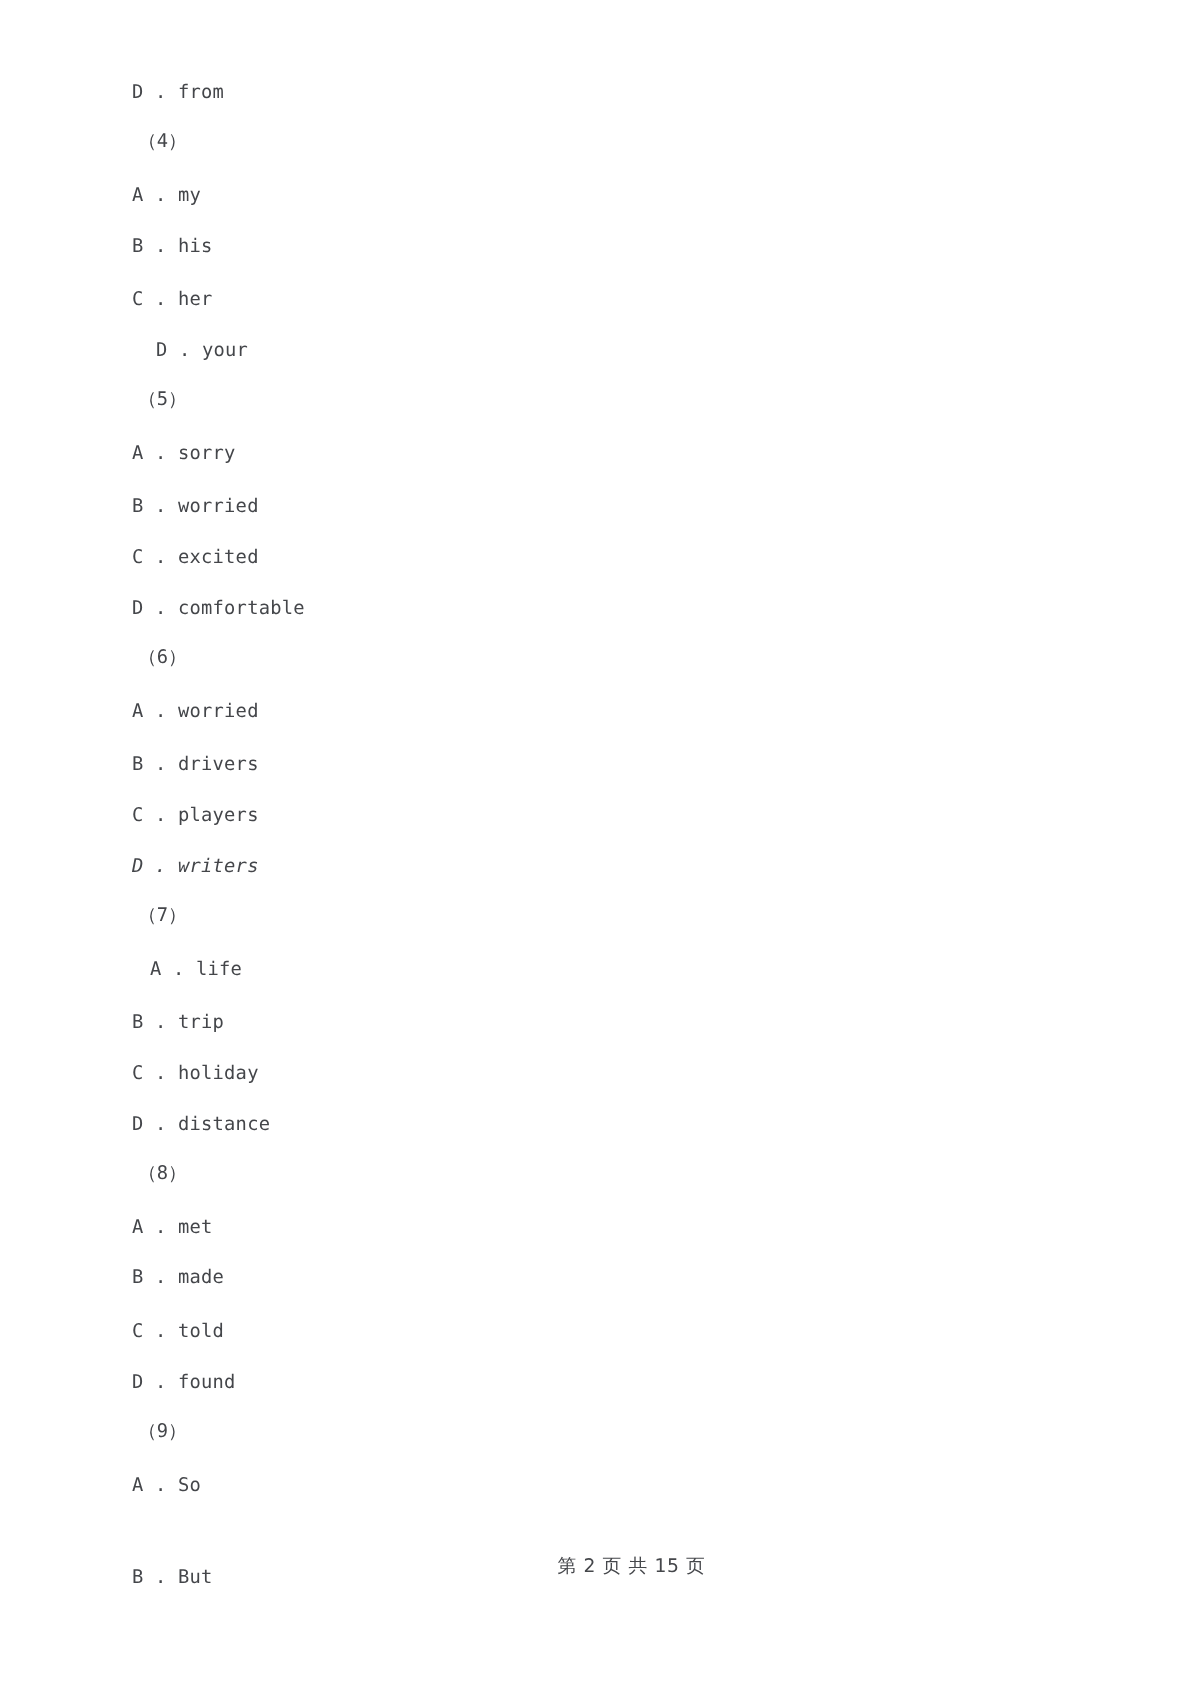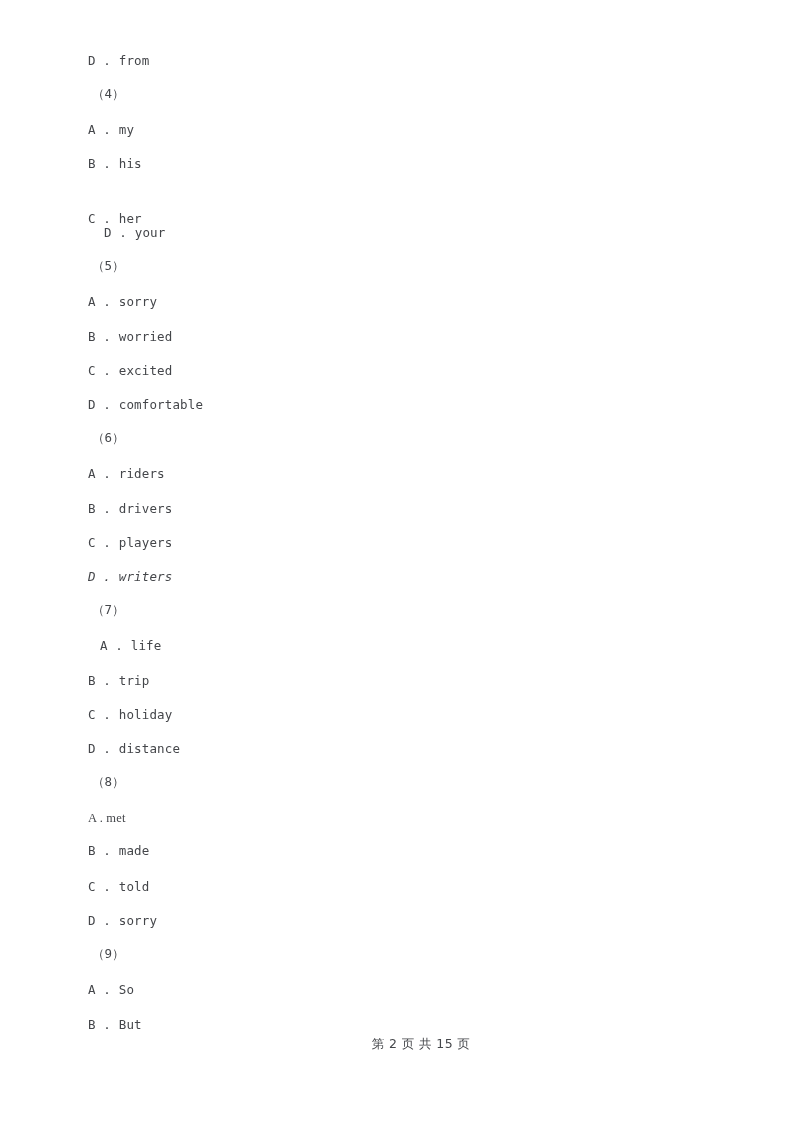--- a/index.html
+++ b/index.html
@@ -59,40 +59,40 @@
 </style>
 </head>
 <body>
 
 <div id="page">
   <div class="content">
       <div class="line option" style="top: 54px;">D . from</div>
       <div class="line qnum" style="top: 87px;">（4）</div>
       <div class="line option" style="top: 123px;">A . my</div>
       <div class="line option" style="top: 157px;">B . his</div>
-      <div class="line option" style="top: 192px; margin-top: 20px;">C . her</div>
+      <div class="line option" style="top: 192px;">C . her</div>
       <div class="line option" style="top: 226px; margin-left: 16px;">D . your</div>
       <div class="line qnum" style="top: 259px;">（5）</div>
       <div class="line option" style="top: 295px;">A . sorry</div>
       <div class="line option" style="top: 330px;">B . worried</div>
       <div class="line option" style="top: 364px;">C . excited</div>
       <div class="line option" style="top: 398px;">D . comfortable</div>
       <div class="line qnum" style="top: 431px;">（6）</div>
-      <div class="line option" style="top: 467px;">A . riders</div>
+      <div class="line option" style="top: 467px;">A . worried</div>
       <div class="line option" style="top: 502px;">B . drivers</div>
       <div class="line option" style="top: 536px;">C . players</div>
       <div class="line option" style="top: 570px; font-style: italic;">D . writers</div>
       <div class="line qnum" style="top: 603px;">（7）</div>
       <div class="line option" style="top: 639px; margin-left: 12px;">A . life</div>
       <div class="line option" style="top: 674px;">B . trip</div>
       <div class="line option" style="top: 708px;">C . holiday</div>
       <div class="line option" style="top: 742px;">D . distance</div>
       <div class="line qnum" style="top: 775px;">（8）</div>
-      <div class="line option" style="top: 811px; font-family: Liberation Serif, serif;">A . met</div>
+      <div class="line option" style="top: 811px;">A . met</div>
       <div class="line option" style="top: 844px;">B . made</div>
       <div class="line option" style="top: 880px;">C . told</div>
-      <div class="line option" style="top: 914px;">D . sorry</div>
+      <div class="line option" style="top: 914px;">D . found</div>
       <div class="line qnum" style="top: 947px;">（9）</div>
       <div class="line option" style="top: 983px;">A . So</div>
-      <div class="line option" style="top: 1018px;">B . But</div>
+      <div class="line option" style="top: 1044px;">B . But</div>
     </div>
   <div class="footer">第 2 页 共 15 页</div>
 </div>
 
 </body></html>

